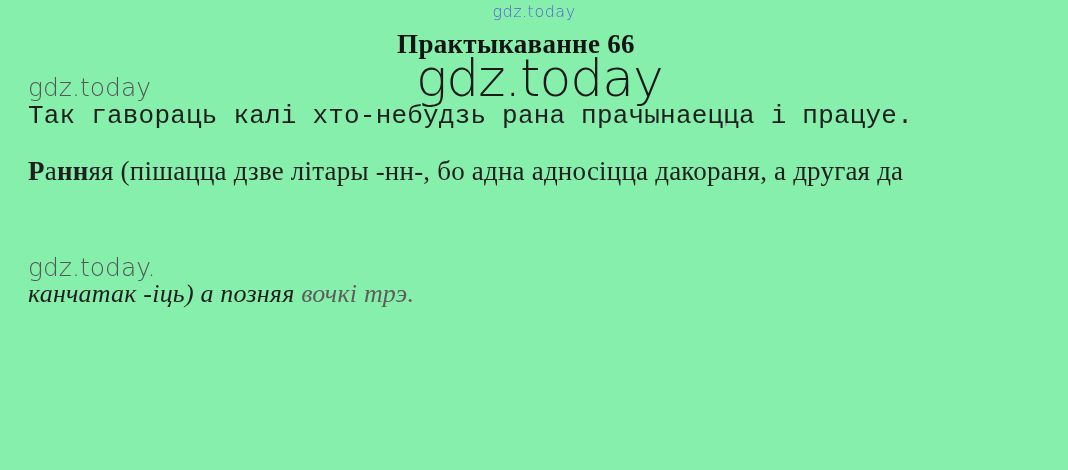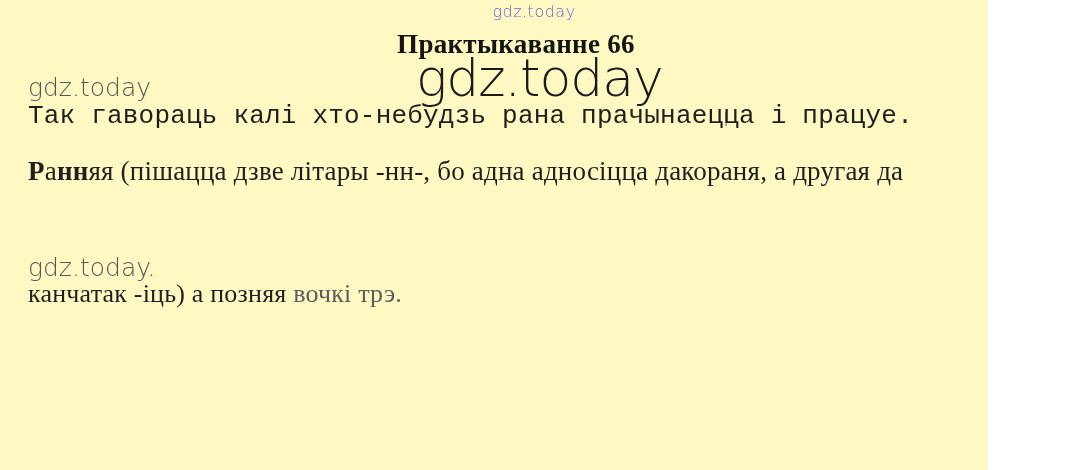--- a/index.html
+++ b/index.html
@@ -2,23 +2,23 @@
 <html><head>
 <meta charset="utf-8">
 <style>
   html, body {
     margin: 0;
     padding: 0;
     background: #ffffff;
   }
   #canvas {
     position: relative;
-    width: 988px;
+    width: 1068px;
     height: 470px;
-    background: #fef9c3;
+    background: #86efac;
     overflow: hidden;
     font-family: "Liberation Serif", "DejaVu Serif", serif;
     color: #1f1f1f;
   }
   .abs { position: absolute; white-space: nowrap; }
 
   .wm-sans {
     font-family: "DejaVu Sans", "Liberation Sans", sans-serif;
     font-weight: 300;
   }
@@ -68,20 +68,21 @@
   }
   .wm-inline {
     top: 253px; left: 28px;
     font-size: 25px;
     color: #565656;
   }
   .line3 {
     top: 279px; left: 28px;
     font-size: 26px;
     letter-spacing: 0.2px;
+    font-style: italic;
   }
   .b { font-weight: bold; }
   .faded { color: #5d5d5d; }
   .tick {
     top: 112px; left: 725px;
     width: 2px; height: 14px;
     background: #a9a9a9;
   }
   .z-text { z-index: 2; }
   .z-wm { z-index: 1; }

